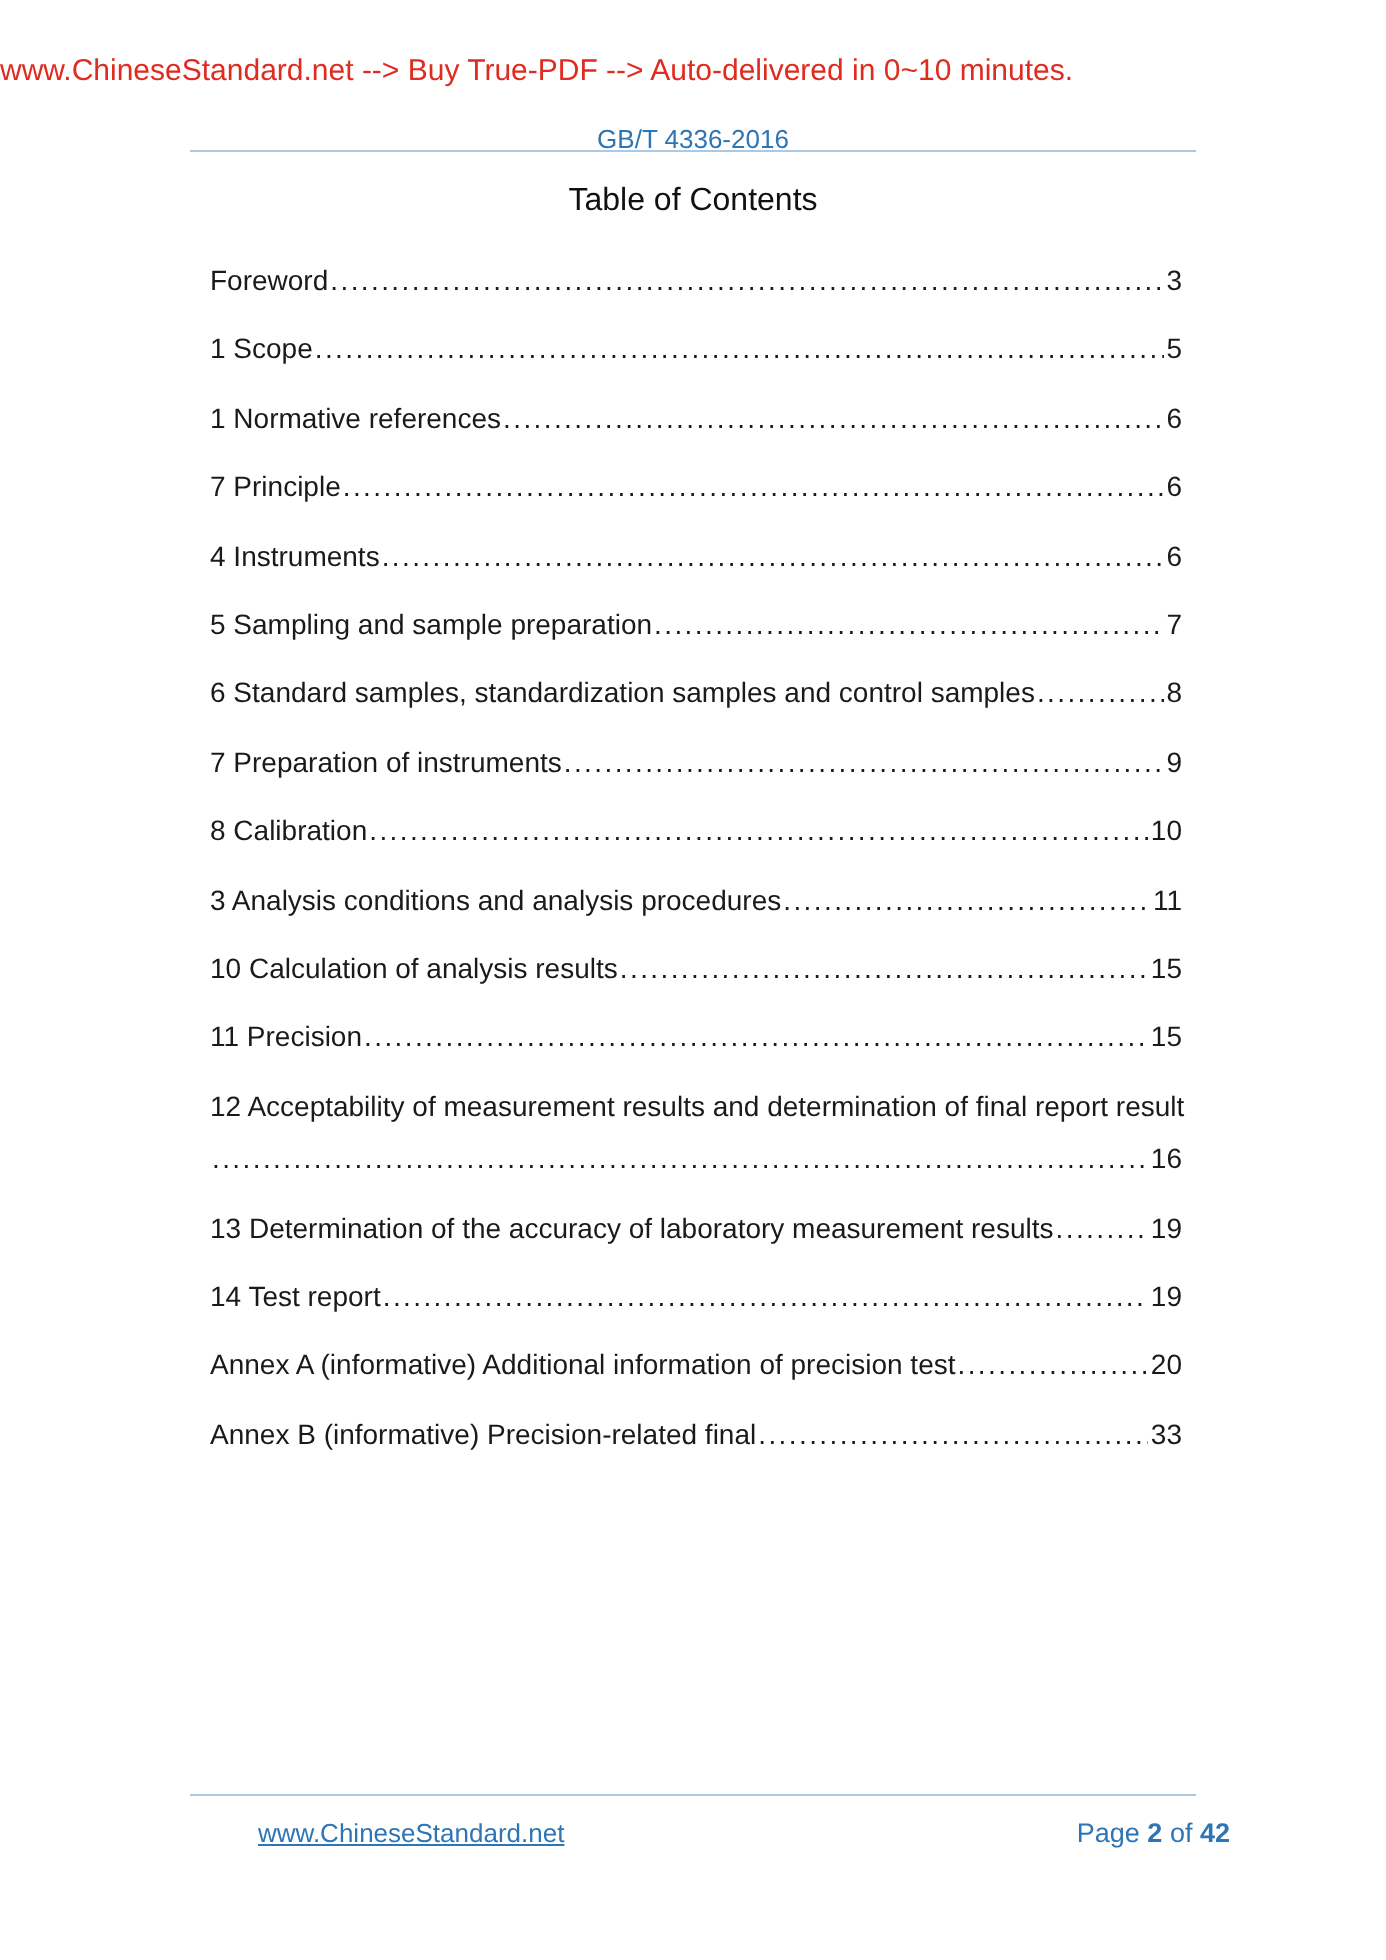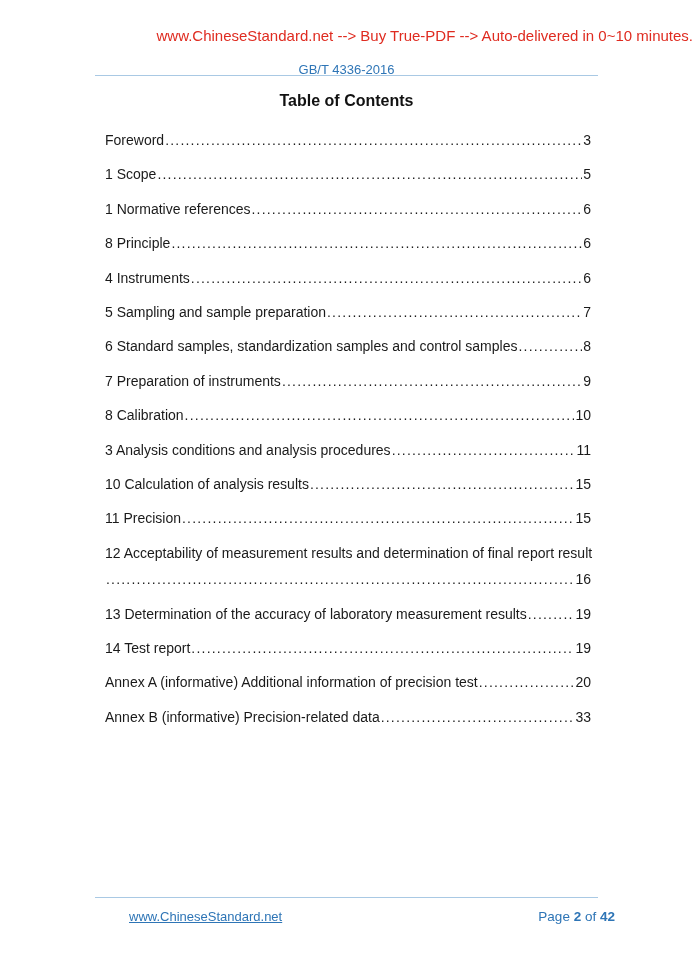--- a/index.html
+++ b/index.html
@@ -10,21 +10,21 @@
     background: #ffffff;
     font-family: "Liberation Sans", sans-serif;
     color: #1a1a1a;
     overflow: hidden;
   }
 
   
   .promo {
     position: absolute;
     top: 26px; left: 0; right: 0;
-    text-align: right;
+    text-align: left;
     font-size: 15px;
     line-height: 20px;
     color: #df2b20;
     white-space: nowrap;
   }
   .std-code {
     position: absolute;
     top: 49px; left: 0; right: 0;
     text-align: center;
     font-size: 13px;
@@ -38,21 +38,21 @@
     height: 0;
     border-top: 1px solid #a9c9e4;
   }
 
   
   .doc-title {
     position: absolute;
     top: 92px; left: 0; right: 0;
     text-align: center;
     font-size: 16px;
-    font-weight: bold;
+    font-weight: normal;
     color: #111111;
   }
 
   
   .toc {
     position: absolute;
     top: 131px;
     left: 105px;
     width: 486px;
   }
@@ -135,21 +135,21 @@
     <span class="toc-page">5</span>
   </div>
 
   <div class="toc-row">
     <span class="toc-label">1 Normative references</span>
     <span class="toc-dots">............................................................................................................................................................................................................................................................................................................</span>
     <span class="toc-page">6</span>
   </div>
 
   <div class="toc-row">
-    <span class="toc-label">8 Principle </span>
+    <span class="toc-label">7 Principle </span>
     <span class="toc-dots">............................................................................................................................................................................................................................................................................................................</span>
     <span class="toc-page">6</span>
   </div>
 
   <div class="toc-row">
     <span class="toc-label">4 Instruments </span>
     <span class="toc-dots">............................................................................................................................................................................................................................................................................................................</span>
     <span class="toc-page">6</span>
   </div>
 
@@ -215,21 +215,21 @@
     <span class="toc-page">19</span>
   </div>
 
   <div class="toc-row">
     <span class="toc-label">Annex A (informative) Additional information of precision test</span>
     <span class="toc-dots">............................................................................................................................................................................................................................................................................................................</span>
     <span class="toc-page">20</span>
   </div>
 
   <div class="toc-row">
-    <span class="toc-label">Annex B (informative) Precision-related data</span>
+    <span class="toc-label">Annex B (informative) Precision-related final</span>
     <span class="toc-dots">............................................................................................................................................................................................................................................................................................................</span>
     <span class="toc-page">33</span>
   </div>
 </div>
 
   <div class="footer-rule"></div>
 
   <div class="footer-row">
     <span class="footer-link">www.ChineseStandard.net</span>
     <span class="footer-page"><span>Page</span> <span class="num">2</span> <span>of</span> <span class="num">42</span></span>

